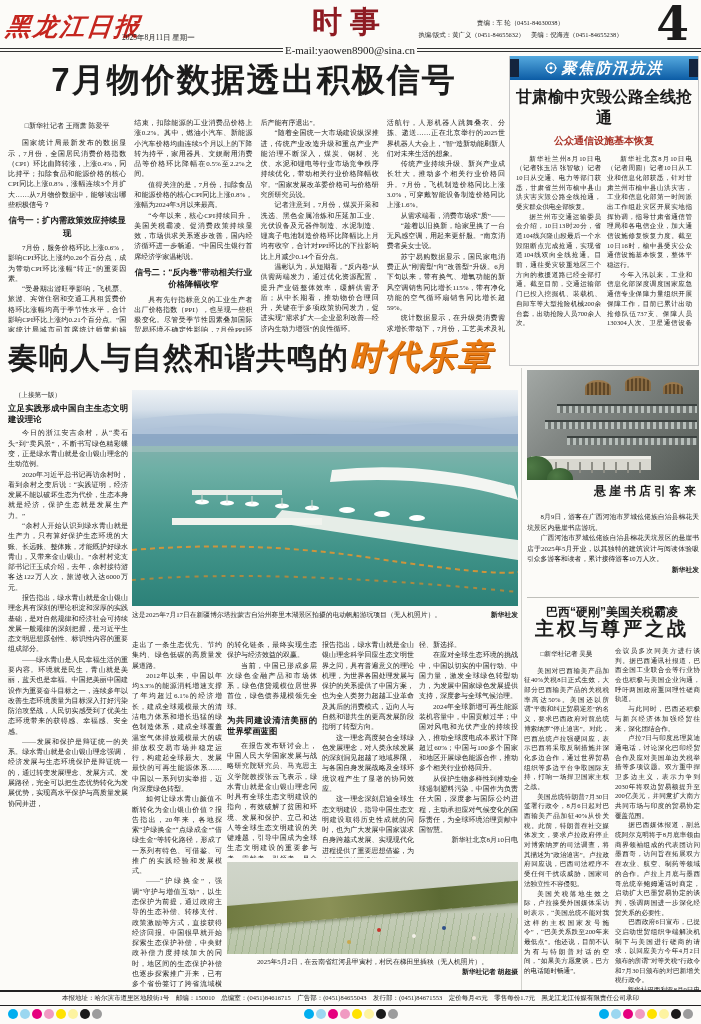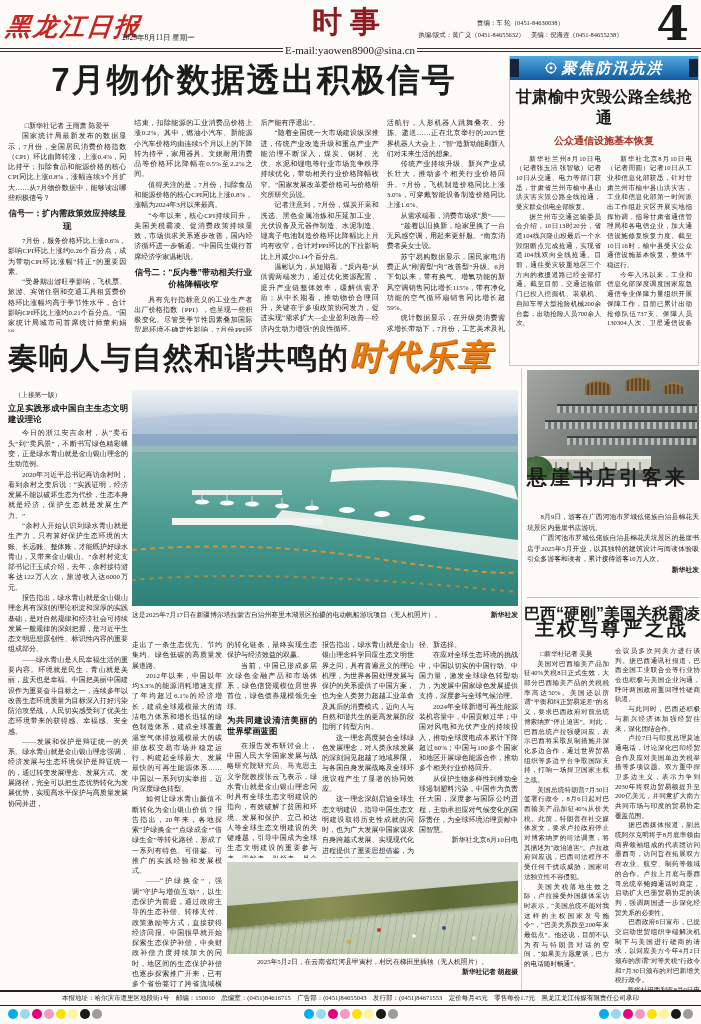--- a/index.html
+++ b/index.html
@@ -19,21 +19,21 @@
   .hline{top:48px;height:4px;border-top:1px solid #333;border-bottom:1px solid #333;}
   .hline-l{left:0;width:283px;}
   .hline-r{left:417px;width:284px;}
   .hemail{left:283px;top:44px;width:134px;text-align:center;font-size:11px;color:#222;}
 
   
   .col{overflow:hidden;text-align:justify;line-height:1.47;}
   .col p{margin:0;}
   .para{text-indent:2em;}
   .cont{text-indent:0;}
-  .byline{text-align:center;text-indent:0;margin:3px 0 0 !important;}
+  .byline{text-align:center;text-indent:0;margin:3px 0 7px !important;}
   .subhead{font-weight:bold;text-align:center;text-indent:0;margin:4px 0 !important;
            font-size:1.2em;font-family:"Liberation Sans","DejaVu Sans",sans-serif;}
   .sechead{font-weight:bold;text-indent:0;margin:3px 0 !important;
            font-size:1.2em;line-height:1.35;font-family:"Liberation Sans","DejaVu Sans",sans-serif;}
   .dateline{text-align:right;text-indent:0;}
   .contnote{text-indent:1em;font-size:.95em;}
 
   
   .p-headline{left:4px;top:58px;width:500px;text-align:center;font-size:33px;font-weight:900;
               letter-spacing:2px;font-family:"Liberation Sans","DejaVu Sans",sans-serif;}
@@ -88,27 +88,27 @@
   .dome{position:absolute;width:26px;height:15px;border-radius:50% 50% 0 0;
       background:repeating-linear-gradient(90deg,#8a6b42 0 2px,#5f4728 2px 4px);border-top:2px solid #9c7a4d;}
   .bk-building{position:absolute;left:4px;bottom:10px;width:120px;height:14px;background:#d9d8d0;
       border-top:3px solid #efeee8;}
   .bk-cols{position:absolute;left:0;top:3px;width:100%;height:11px;
       background:repeating-linear-gradient(90deg,#8e8e86 0 2px,transparent 2px 12px);}
   .bush{position:absolute;border-radius:50%;background:radial-gradient(circle at 35% 35%,#4f7a46,#2c4f28);}
 
   
   .vdiv{left:521px;top:368px;height:622px;border-left:1px solid #d2d2cd;}
-  .bk-title{left:527px;top:464px;width:172px;text-align:left;font-size:20px;font-weight:900;
+  .bk-title{left:527px;top:483px;width:172px;text-align:right;font-size:12px;font-weight:900;
             letter-spacing:3px;font-family:"Liberation Sans",sans-serif;}
   .bk-caps{left:527px;top:512px;width:172px;font-size:6.8px;line-height:1.55;text-align:justify;}
   .bk-caps p{margin:0;text-indent:2em;}
   .bk-credit{text-align:right;font-weight:bold;text-indent:0 !important;}
   .hdiv{left:527px;top:597px;width:172px;border-top:1px solid #bfbfba;}
-  .bz-kicker{left:524px;top:604px;width:176px;text-align:center;font-size:16px;font-weight:bold;
+  .bz-kicker{left:524px;top:604px;width:176px;text-align:center;font-size:12px;font-weight:bold;
              font-family:"Liberation Sans",sans-serif;}
   .bz-title{left:524px;top:616px;width:176px;text-align:center;font-size:19px;font-weight:900;
             letter-spacing:3px;font-family:"Liberation Sans",sans-serif;}
   .bz-cols{left:524px;top:646px;width:176px;height:344px;display:flex;gap:6px;}
   .bz-cols .col{flex:1;font-size:6.6px;}
 
   .cap-lake{left:132px;top:610px;width:386px;}
   .cap-rice{left:227px;top:957px;width:291px;}
 
   

